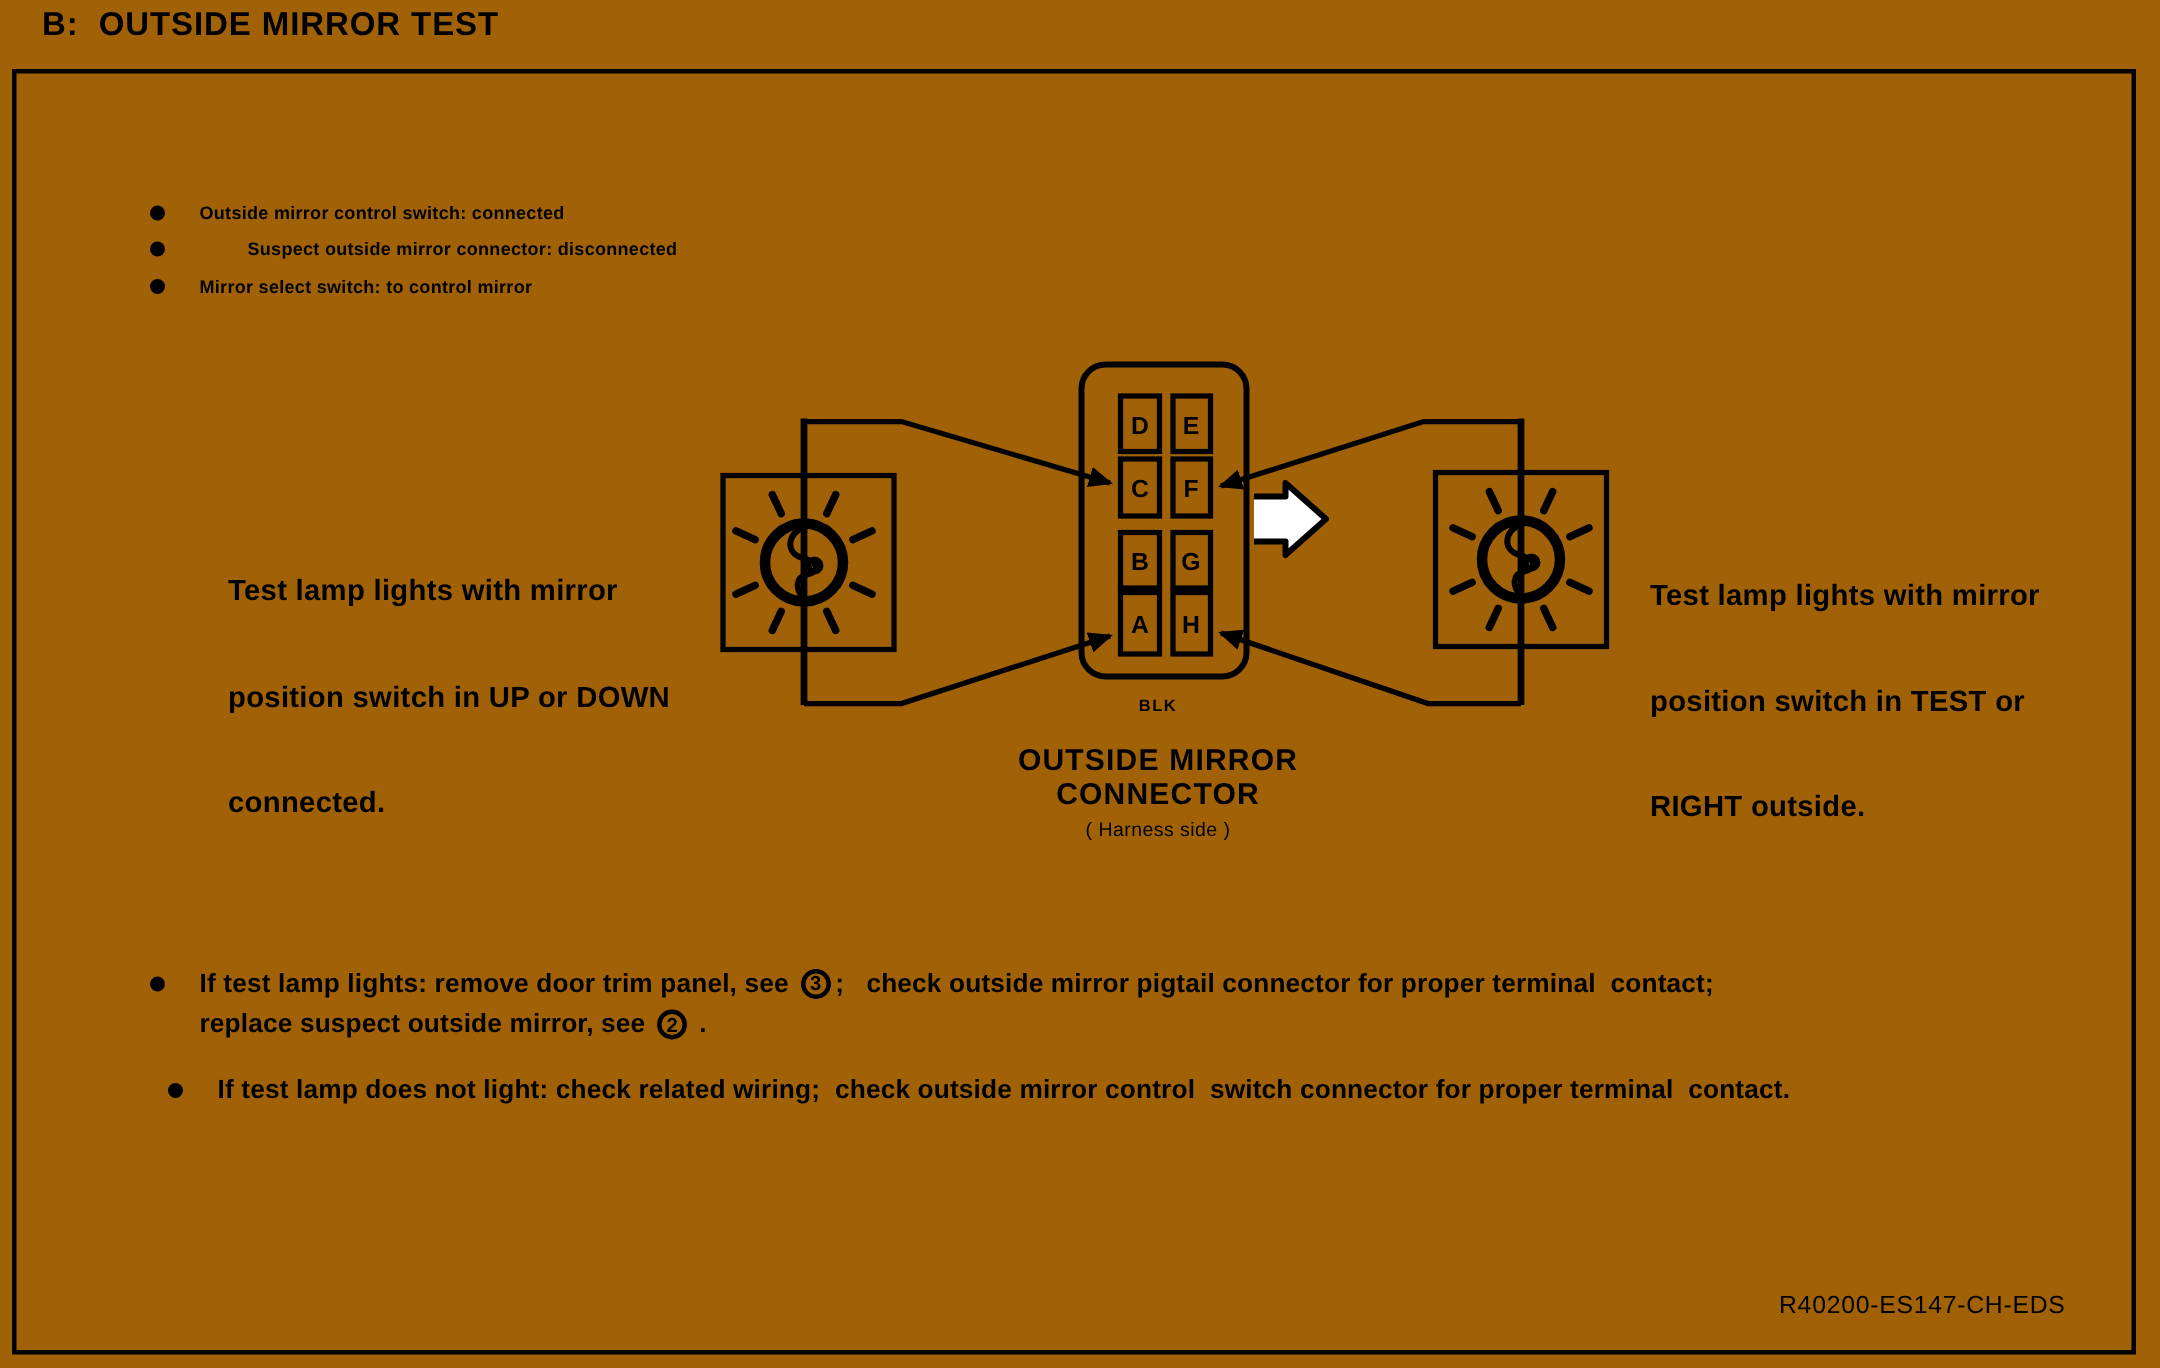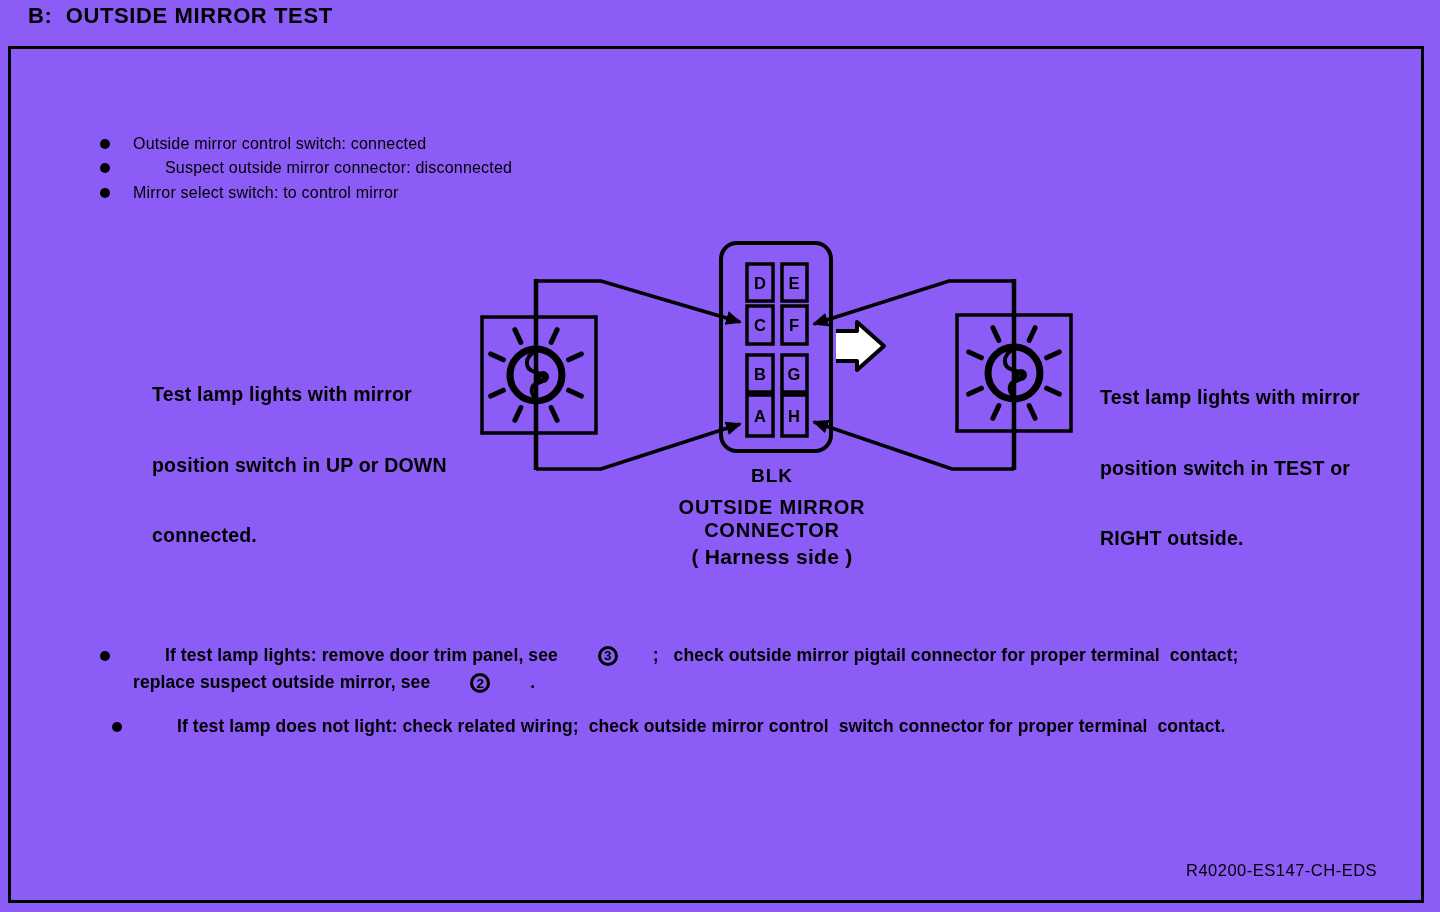--- a/index.html
+++ b/index.html
@@ -1,20 +1,20 @@
 <!DOCTYPE html>
 <html><head>
 <meta charset="utf-8">
 <style>
   * { margin: 0; padding: 0; box-sizing: border-box; }
   html, body { background: #e8e8e8; }
   .page {
     position: relative;
     width: 1440px; height: 912px;
-    background: #8b5cf6;
+    background: #a16207;
     font-family: "Liberation Sans", sans-serif;
     color: #000;
     overflow: hidden;
   }
   .abs { position: absolute; }
   .page-title {
     left: 28px; top: 3px;
     font-size: 22px; font-weight: 700;
     letter-spacing: 0.6px; white-space: pre;
   }
@@ -23,39 +23,39 @@
     width: 1416px; height: 857px;
     border: 3px solid #000;
   }
   .bullet-row {
     display: flex; align-items: center; white-space: pre;
   }
   .bullet-dot {
     width: 10px; height: 10px; border-radius: 50%;
     background: #000; flex: 0 0 10px; margin-right: 23px;
   }
-  .pre-row { left: 100px; font-size: 16px; font-weight: 400; letter-spacing: 0.2px; }
+  .pre-row { left: 100px; font-size: 12px; font-weight: 700; letter-spacing: 0.2px; }
   .note {
     font-size: 19.5px; font-weight: 700; line-height: 23.5px;
     letter-spacing: 0.2px; white-space: pre;
   }
   .wire-label {
     left: 672px; top: 465px; width: 200px;
-    text-align: center; font-size: 19px; font-weight: 700; letter-spacing: 1px;
+    text-align: center; font-size: 11px; font-weight: 700; letter-spacing: 1px;
   }
   .connector-caption {
     left: 622px; top: 496px; width: 300px; text-align: center;
   }
   .connector-caption .cap-line {
     font-size: 20px; font-weight: 700; line-height: 23px; letter-spacing: 0.8px;
   }
   .connector-caption .cap-sub {
-    font-size: 21px; font-weight: 700; margin-top: 3px; letter-spacing: 0.3px;
-  }
-  .result-row { font-size: 17.5px; font-weight: 700; letter-spacing: 0.1px; gap: 32px; }
+    font-size: 13px; font-weight: 400; margin-top: 3px; letter-spacing: 0.3px;
+  }
+  .result-row { font-size: 17.5px; font-weight: 700; letter-spacing: 0.1px; }
   .circled-ref {
     display: inline-flex; align-items: center; justify-content: center;
     width: 20px; height: 20px; border: 3px solid #000; border-radius: 50%;
     font-size: 13.5px; font-weight: 700; margin: 0 3px;
     position: relative; top: 0px; flex: 0 0 auto;
   }
   .doc-ref {
     left: 1186px; top: 861px;
     font-family: Liberation Sans, sans-serif;
     font-size: 16.5px; letter-spacing: 0.5px; font-weight: 400;

